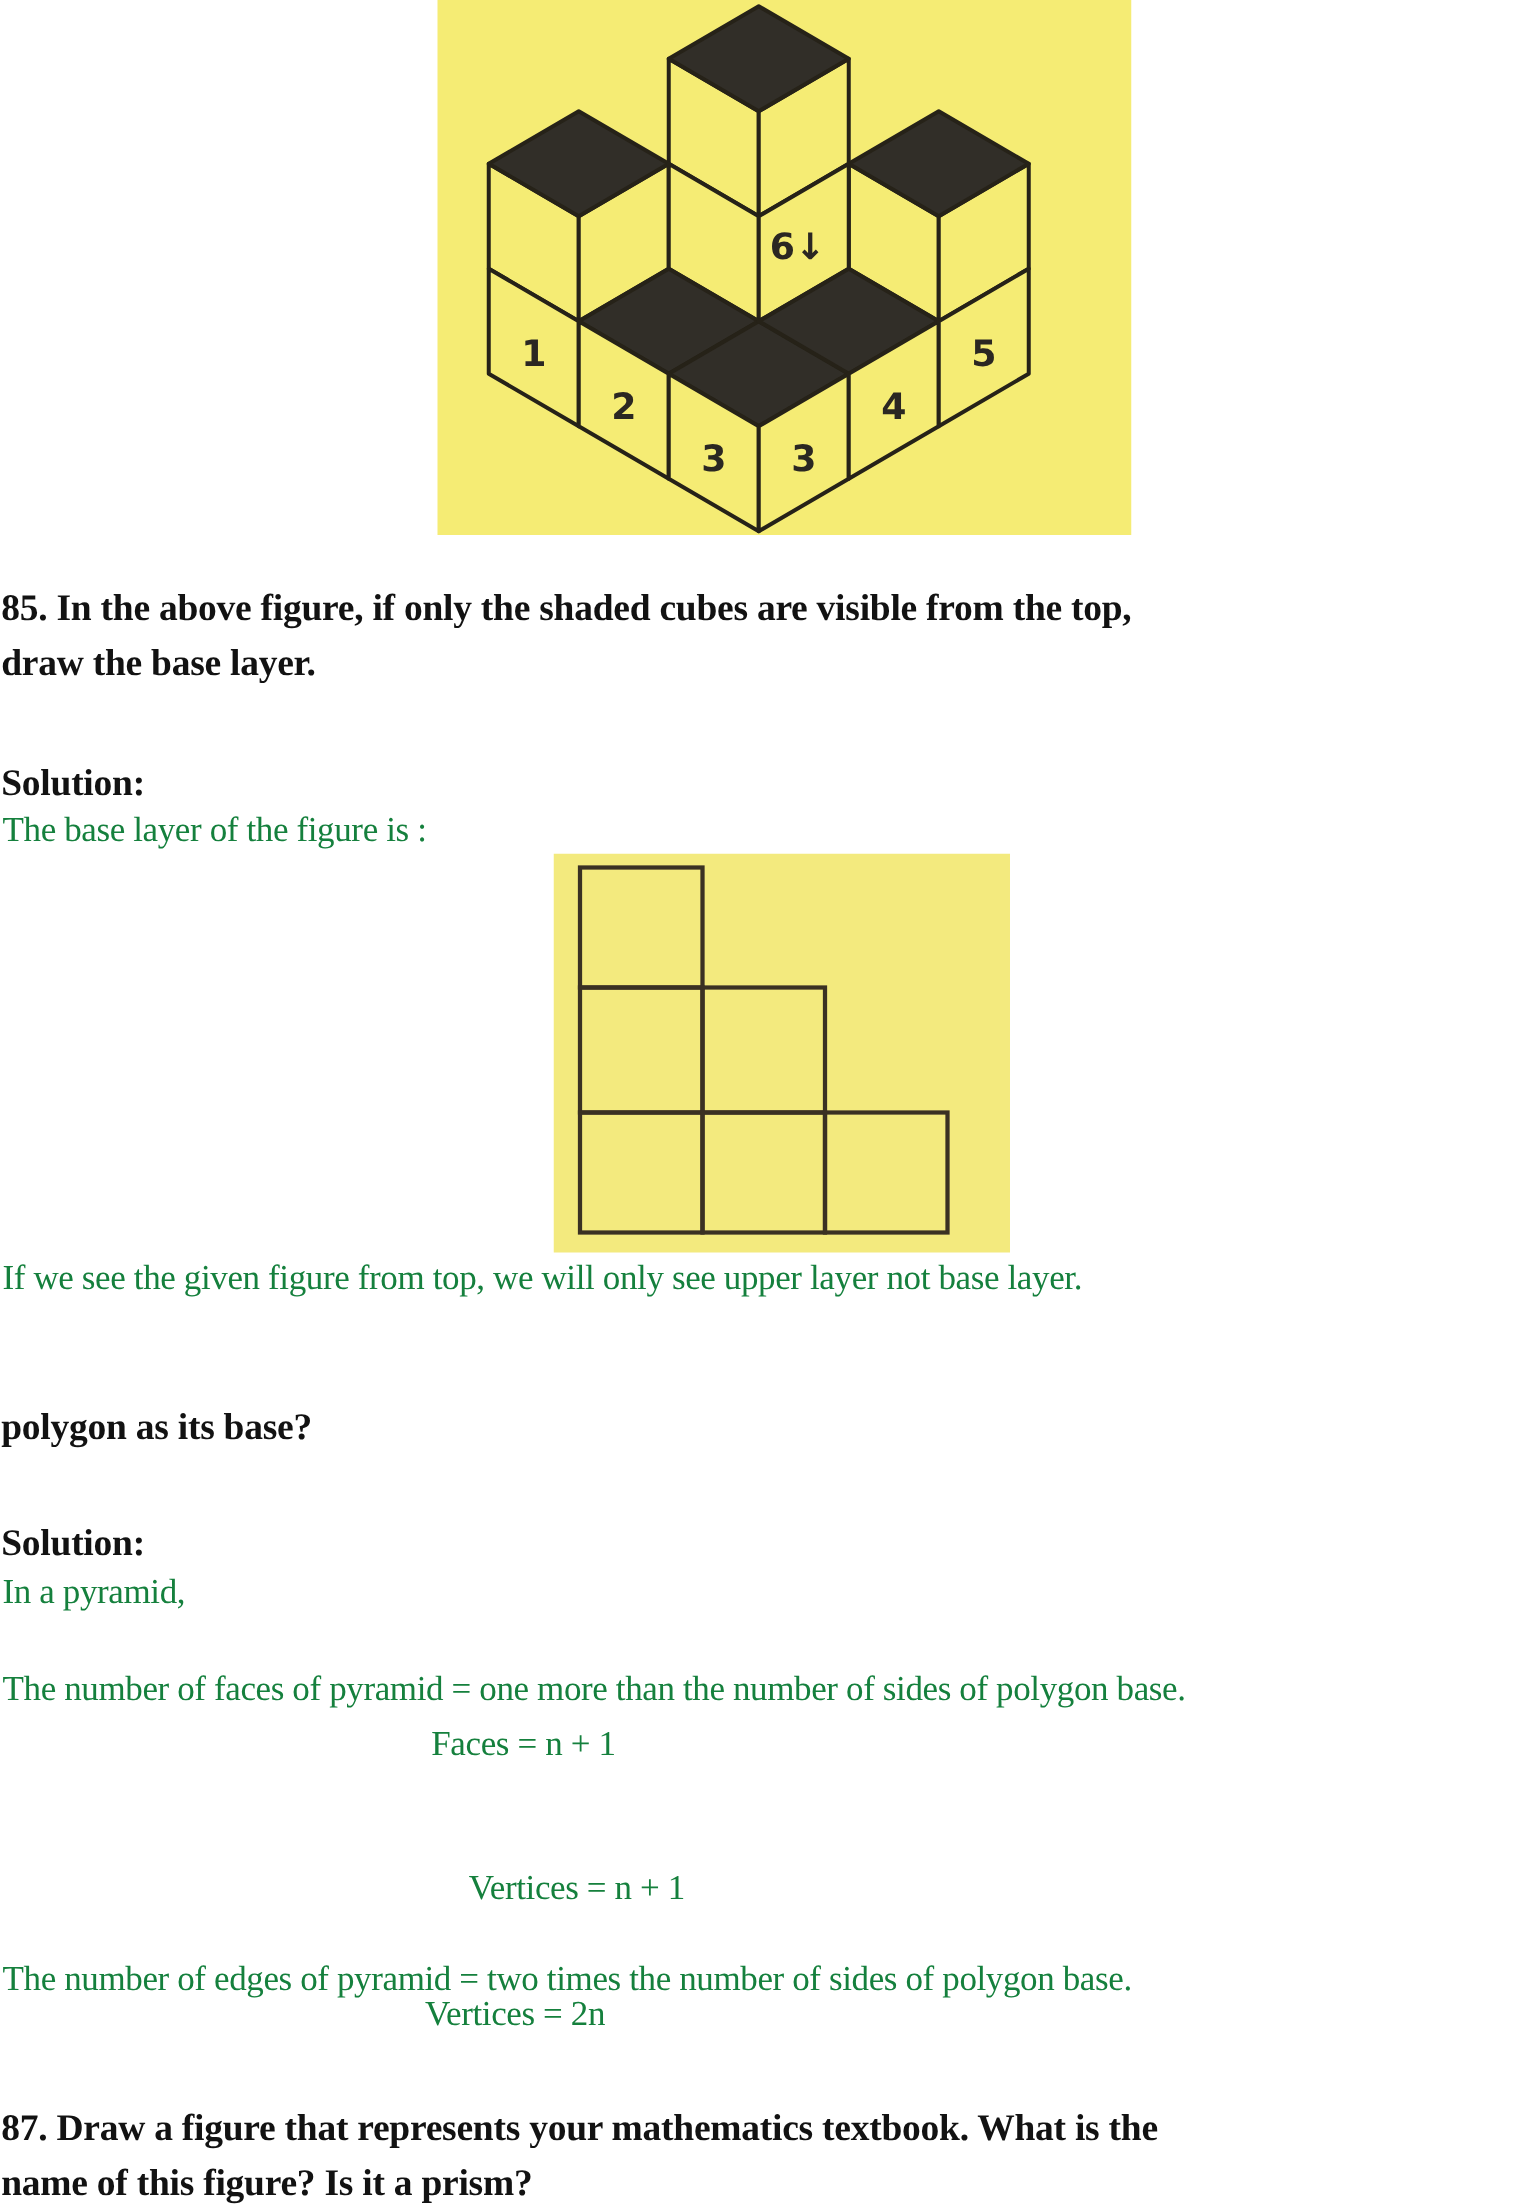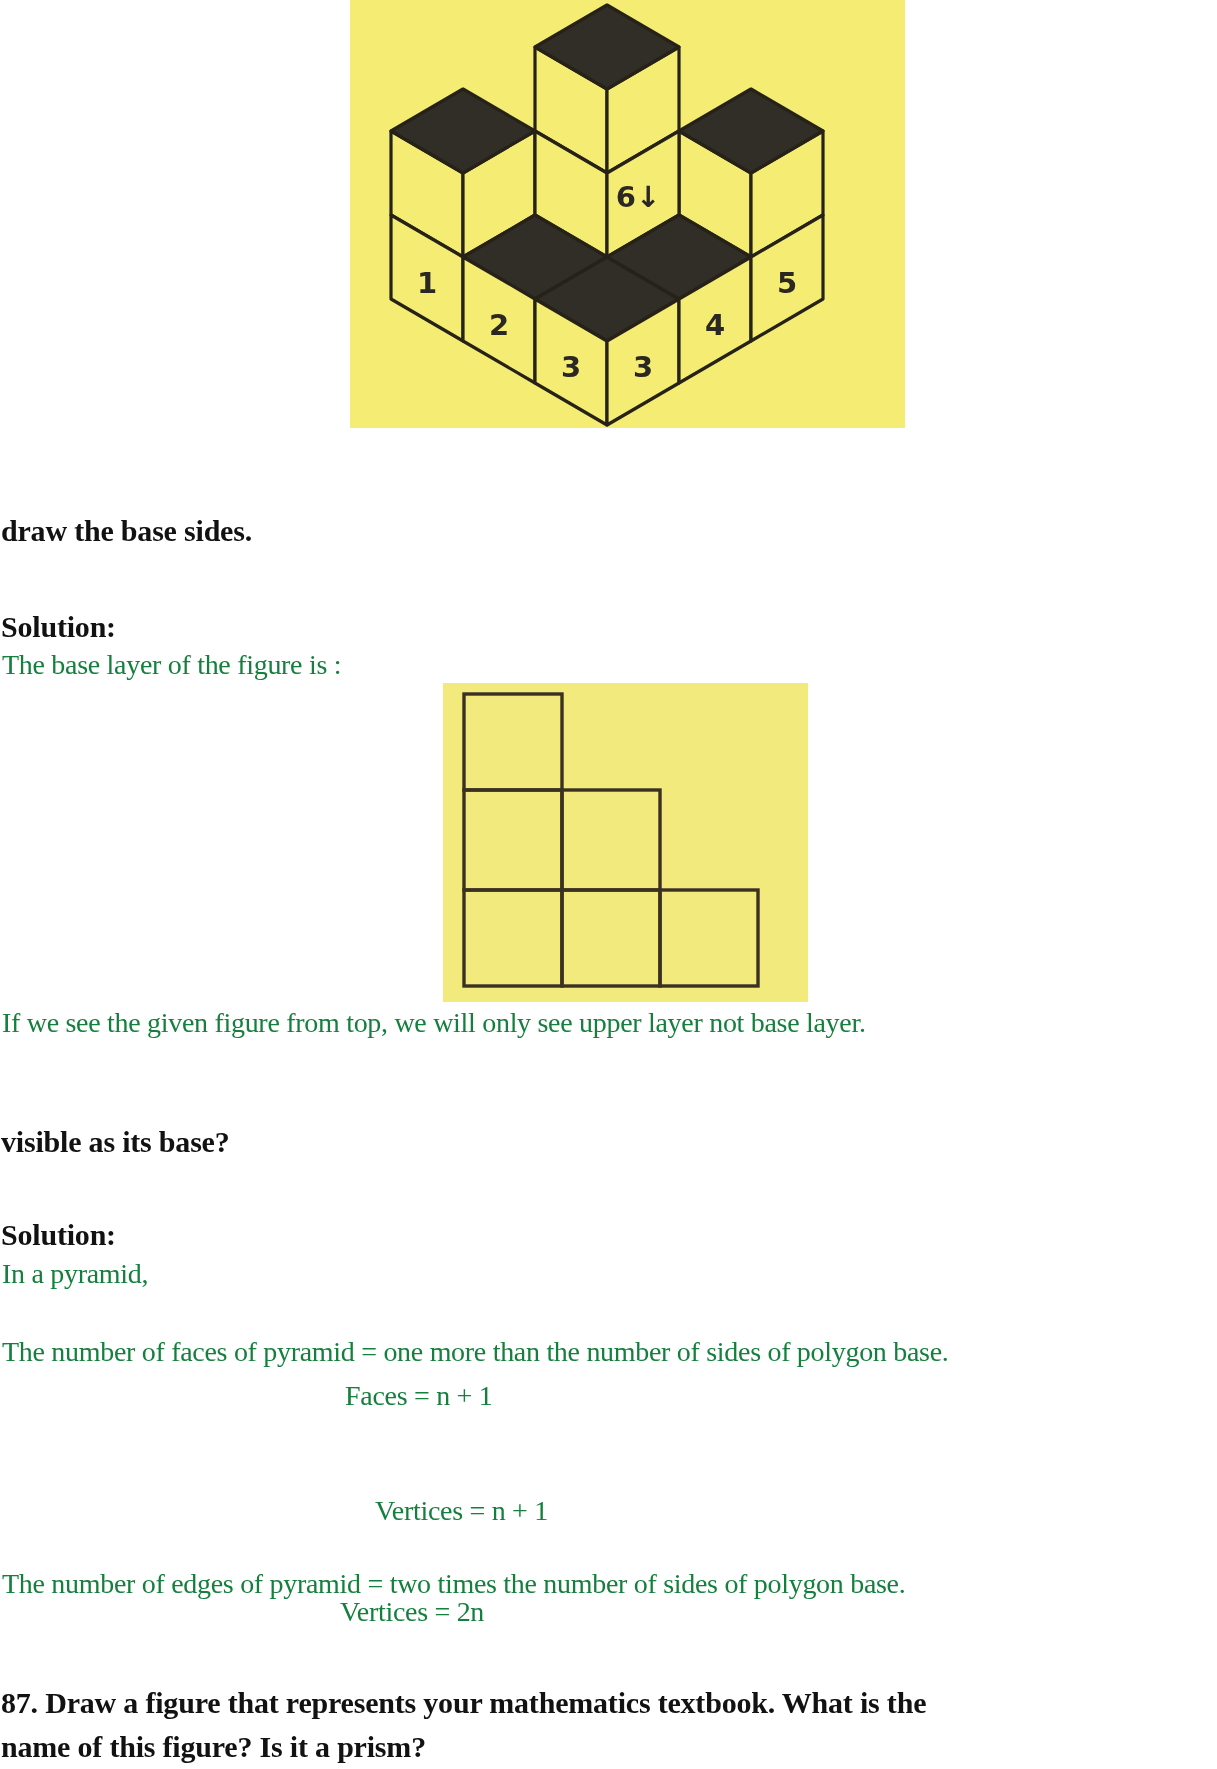--- a/index.html
+++ b/index.html
@@ -71,42 +71,43 @@
       <text class="cube-num" x="77" y="293">1</text>
       <text class="cube-num" x="149" y="335">2</text>
       <text class="cube-num" x="221" y="377">3</text>
       <text class="cube-num" x="293" y="377">3</text>
       <text class="cube-num" x="365" y="335">4</text>
       <text class="cube-num" x="437" y="293">5</text>
       <text class="cube-num" x="288" y="207">6↓</text>
     </svg>
   </div>
 
-  <div class="h" style="top:514px;">draw the base sides.</div>
+  <div class="h" style="top:470px;">85. In the above figure, if only the shaded cubes are visible from the top,</div>
+  <div class="h" style="top:514px;">draw the base layer.</div>
 
   <div class="h" style="top:610px;">Solution:</div>
   <div class="b" style="top:649px;">The base layer of the figure is :</div>
 
   <div class="fig2">
     <svg width="365" height="319" viewBox="0 0 365 319">
 
       <rect class="grid-sq" x="21" y="11" width="98" height="96"></rect>
 
       <rect class="grid-sq" x="21" y="107" width="98" height="100"></rect>
       <rect class="grid-sq" x="119" y="107" width="98" height="100"></rect>
 
       <rect class="grid-sq" x="21" y="207" width="98" height="96"></rect>
       <rect class="grid-sq" x="119" y="207" width="98" height="96"></rect>
       <rect class="grid-sq" x="217" y="207" width="98" height="96"></rect>
     </svg>
   </div>
 
   <div class="b" style="top:1007px;">If we see the given figure from top, we will only see upper layer not base layer.</div>
 
-  <div class="h" style="top:1125px;">visible as its base?</div>
+  <div class="h" style="top:1125px;">polygon as its base?</div>
 
   <div class="h" style="top:1218px;">Solution:</div>
   <div class="b" style="top:1258px;">In a pyramid,</div>
 
   <div class="b" style="top:1336px;">The number of faces of pyramid = one more than the number of sides of polygon base.</div>
   <div class="b" style="top:1380px;left:345px;">Faces = n + 1</div>
 
   <div class="b" style="top:1495px;left:352px;margin-left:23px;">Vertices = n + 1</div>
 
   <div class="b" style="top:1568px;font-family:Liberation Serif, serif;">The number of edges of pyramid = two times the number of sides of polygon base.</div>

